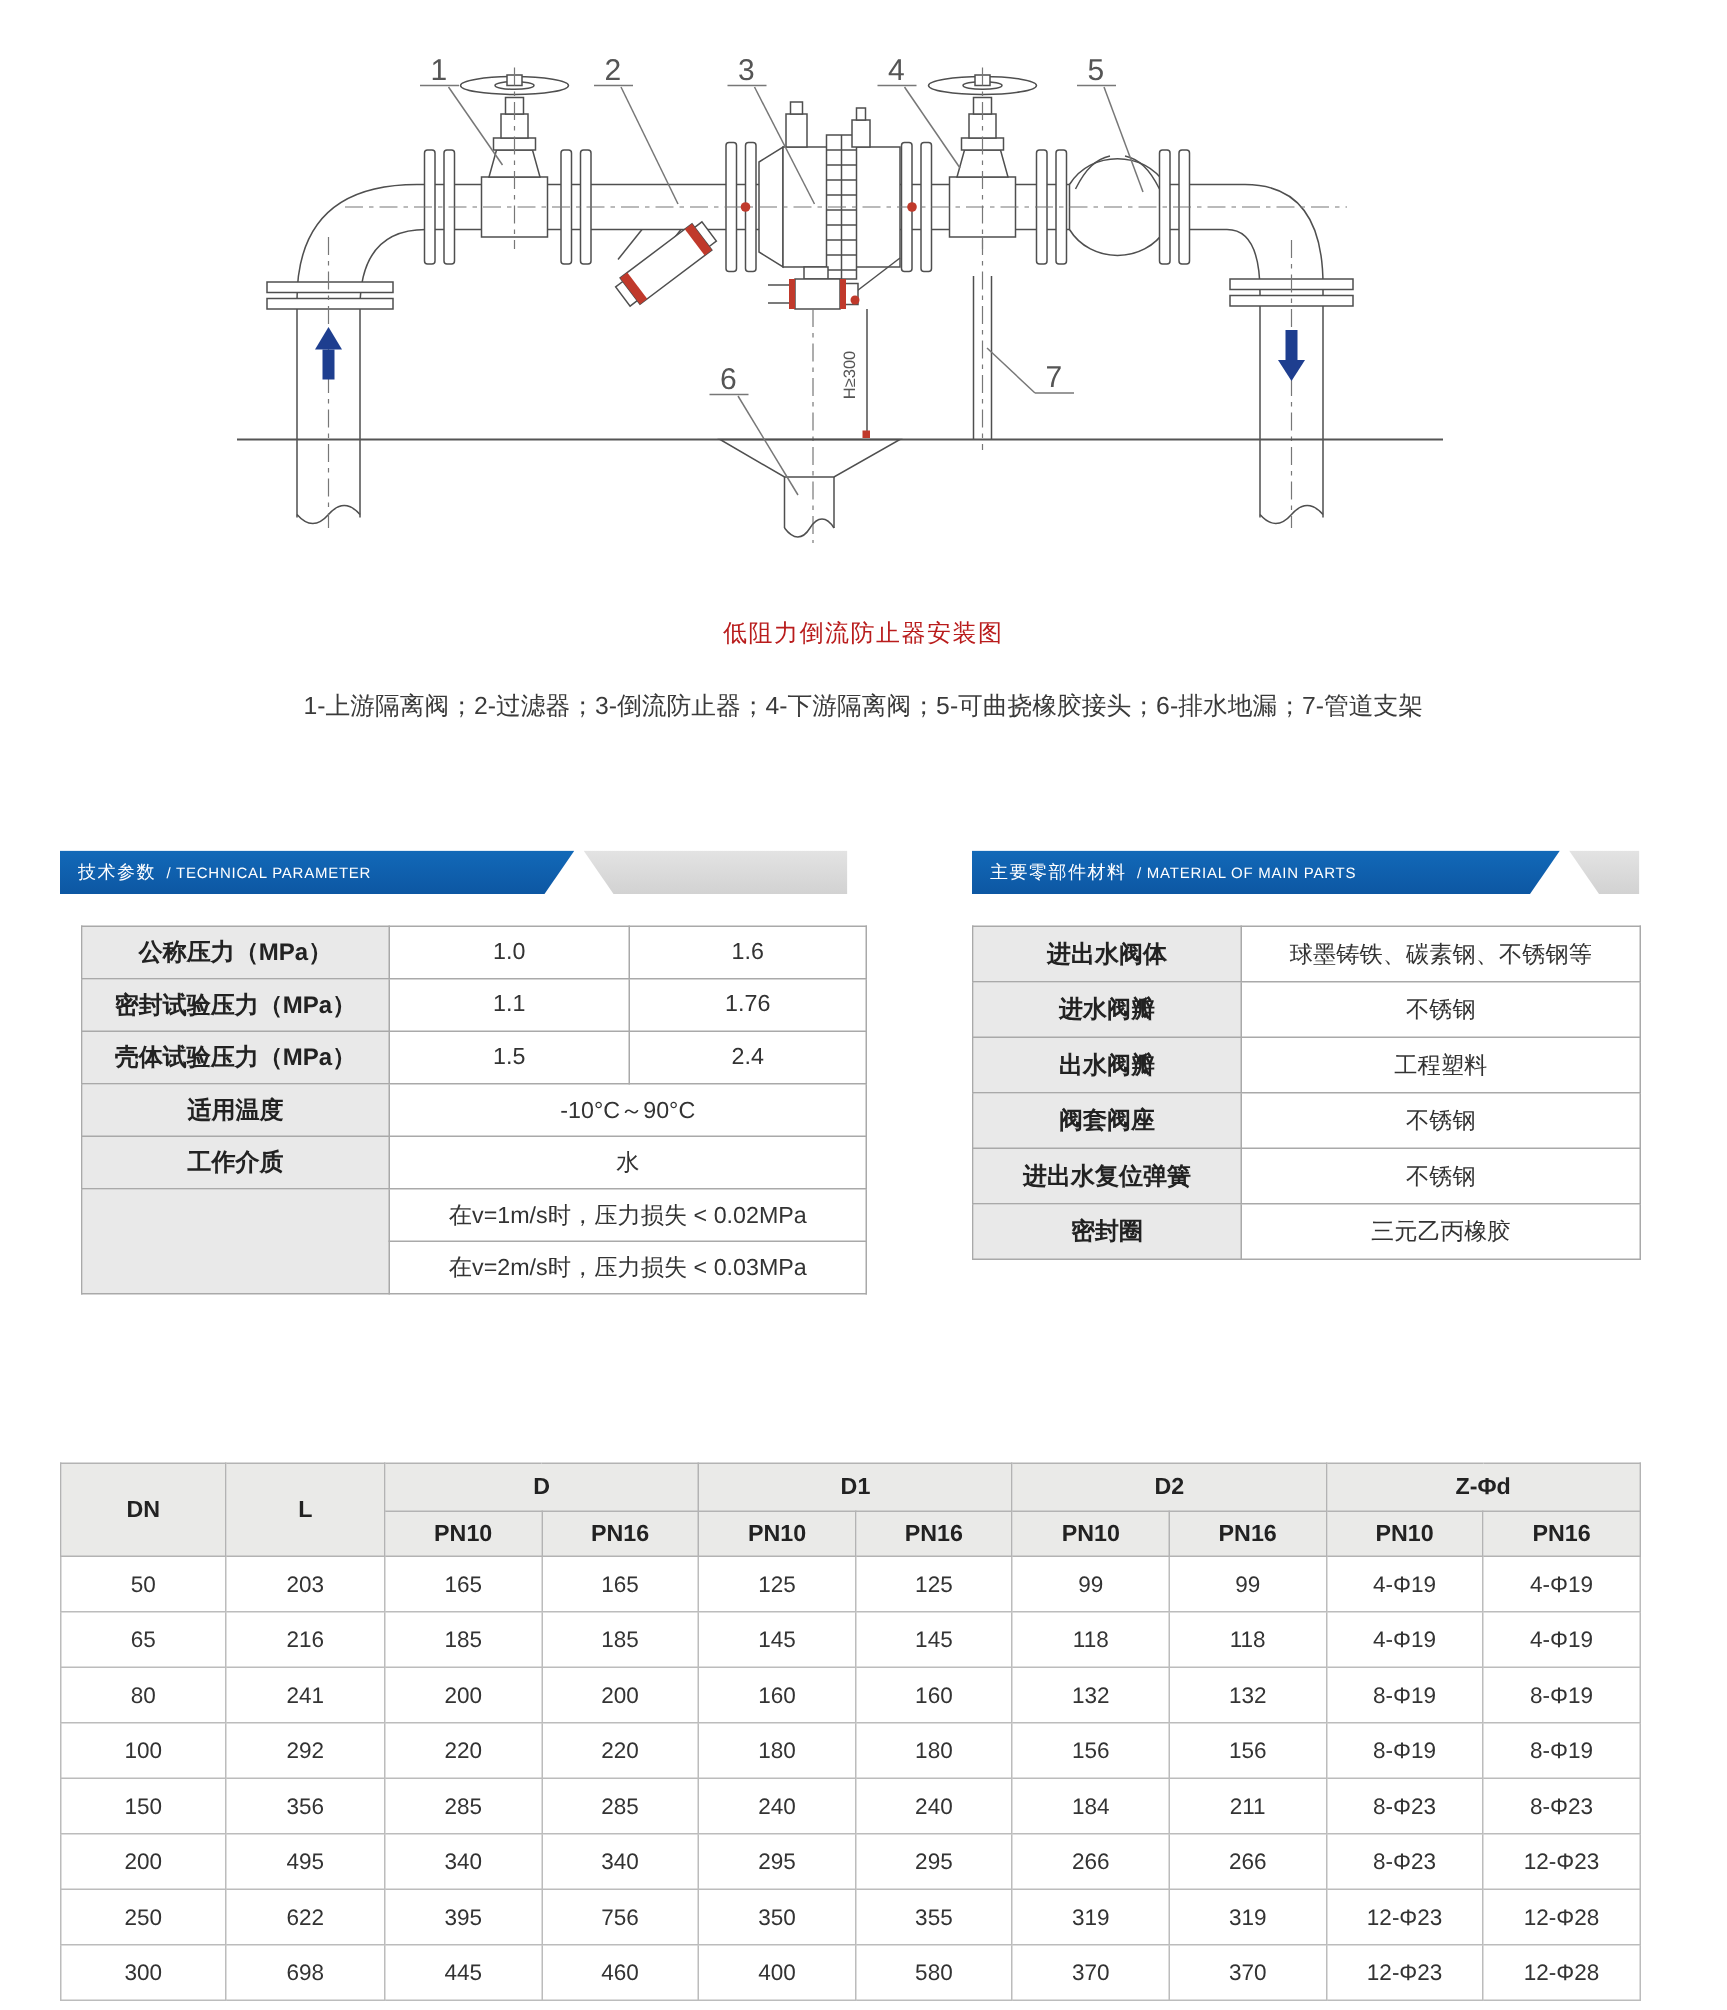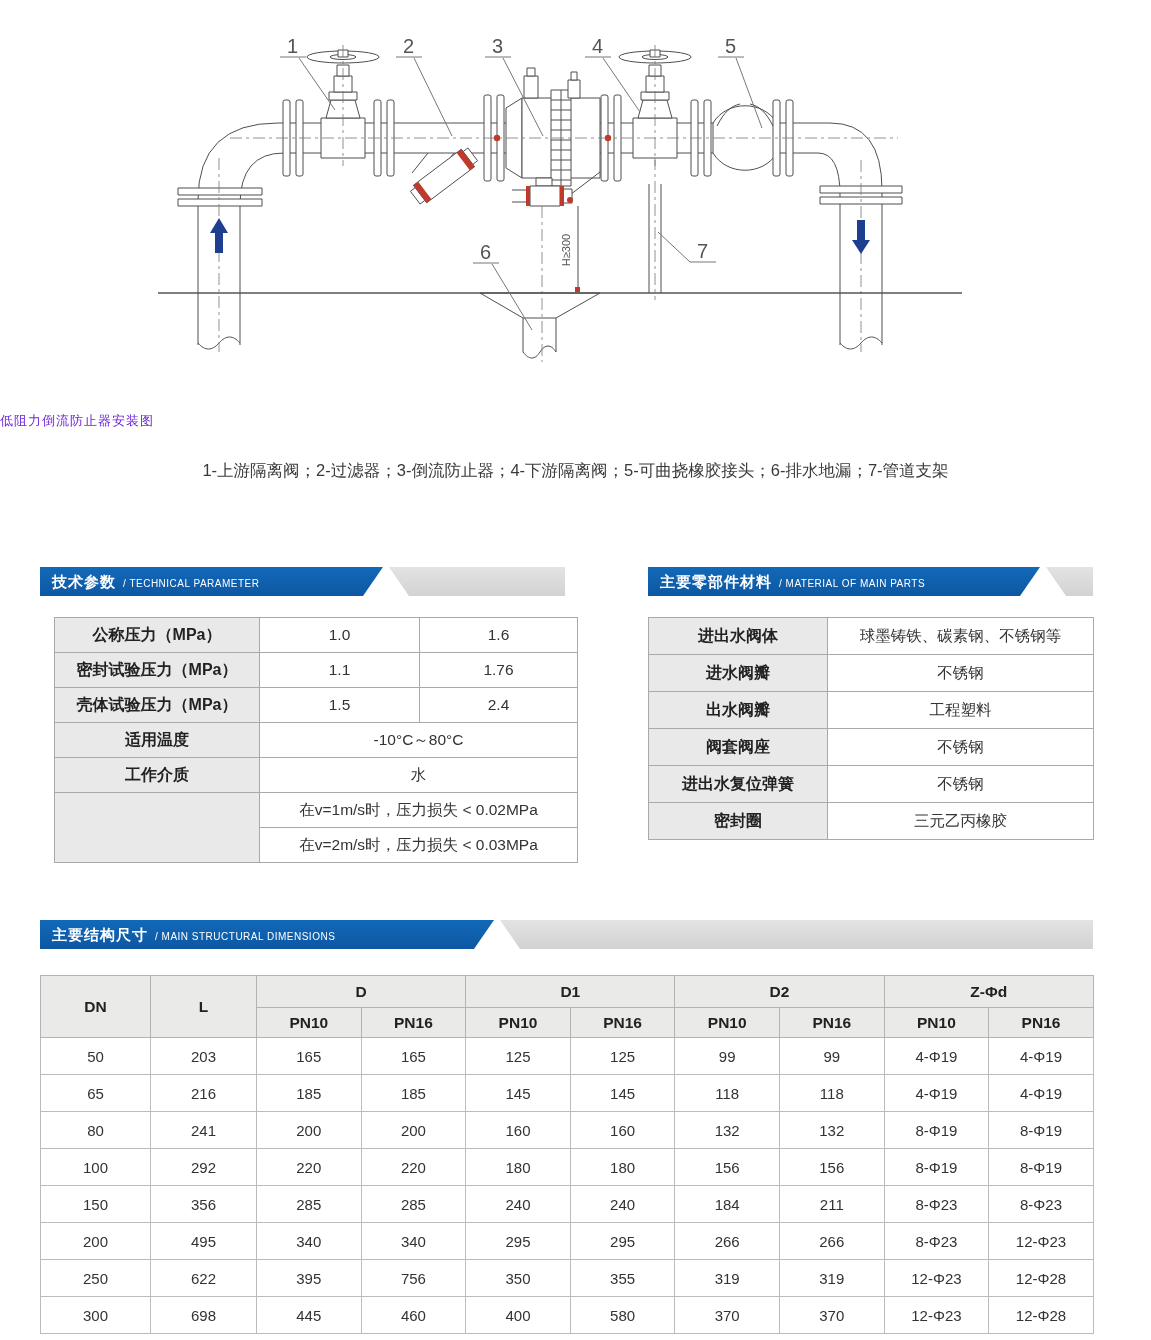--- a/index.html
+++ b/index.html
@@ -1,34 +1,34 @@
 <!DOCTYPE html>
 <html><head>
 <meta charset="utf-8">
 <style>
   html,body{margin:0;padding:0;background:#fff;}
   .page{position:relative;width:1151px;height:1340px;background:#fff;overflow:hidden;
         font-family:"Liberation Sans","DejaVu Sans",sans-serif;color:#333;}
   .abs{position:absolute;}
 
   
-  .caption{left:0;top:412px;width:1151px;font-size:13px;color:#6d28d9;letter-spacing:1px;}
+  .caption{left:0;top:412px;width:1151px;text-align:center;font-size:16px;color:#b91c1c;letter-spacing:1px;}
   .legend{left:0;top:460px;width:1151px;text-align:center;font-size:16.5px;color:#3a3a3a;}
 
   
   .banner{height:29px;}
   .banner-gray{position:absolute;top:0;bottom:0;right:0;
     background:linear-gradient(#e3e3e3,#d2d2d2);
     clip-path:polygon(0 0,100% 0,100% 100%,20px 100%);}
   .banner-blue{position:absolute;top:0;bottom:0;left:0;
     background:linear-gradient(#1269b8,#0d57a3);
     clip-path:polygon(0 0,100% 0,calc(100% - 20px) 100%,0 100%);
     display:flex;align-items:baseline;line-height:29px;padding-left:12px;box-sizing:border-box;
     color:#fff;white-space:nowrap;}
-  .banner-blue .cn{font-size:15px;font-weight:700;letter-spacing:1px;}
+  .banner-blue .cn{font-size:12px;font-weight:400;letter-spacing:1px;}
   .banner-blue .en{font-size:10px;margin-left:7px;letter-spacing:0.5px;}
 
   
   table{border-collapse:collapse;table-layout:fixed;}
   th,td{border:1px solid #a9a9a9;text-align:center;vertical-align:middle;
         overflow:hidden;white-space:nowrap;padding:0;}
   th{background:#e9e9e9;font-weight:700;font-size:16px;color:#222;}
   td{font-size:15.5px;color:#333;background:#fff;}
 
   .tech-table{width:523px;margin-left:11px;}
@@ -223,27 +223,20 @@
   </div>
 
   <div class="abs banner" style="left:648px;top:567px;width:445px;">
     <div class="banner-gray" style="left:398px;"></div>
     <div class="banner-blue" style="width:392px;">
       <span class="cn">主要零部件材料</span>
       <span class="en">/ MATERIAL OF MAIN PARTS</span>
     </div>
   </div>
 
-  <div class="abs banner" style="left:40px;top:920px;width:1053px;">
-    <div class="banner-gray" style="left:460px;"></div>
-    <div class="banner-blue" style="width:454px;">
-      <span class="cn">主要结构尺寸</span>
-      <span class="en">/ MAIN STRUCTURAL DIMENSIONS</span>
-    </div>
-  </div>
 
   <table class="abs tech-table" style="left:43px;top:617px;">
     <colgroup>
         <col style="width:205px">
         <col style="width:160px">
         <col style="width:158px">
       </colgroup>
     <tbody>
         <tr>
       <th>公称压力（MPa）</th>
@@ -255,21 +248,21 @@
       <td>1.1</td>
       <td>1.76</td>
     </tr>
     <tr>
       <th>壳体试验压力（MPa）</th>
       <td>1.5</td>
       <td>2.4</td>
     </tr>
     <tr>
       <th>适用温度</th>
-      <td colspan="2">-10°C～80°C</td>
+      <td colspan="2">-10°C～90°C</td>
     </tr>
     <tr>
       <th>工作介质</th>
       <td colspan="2">水</td>
     </tr>
     <tr>
       <th rowspan="2"></th>
       <td colspan="2">在v=1m/s时，压力损失 &lt; 0.02MPa</td>
     </tr>
     <tr>

